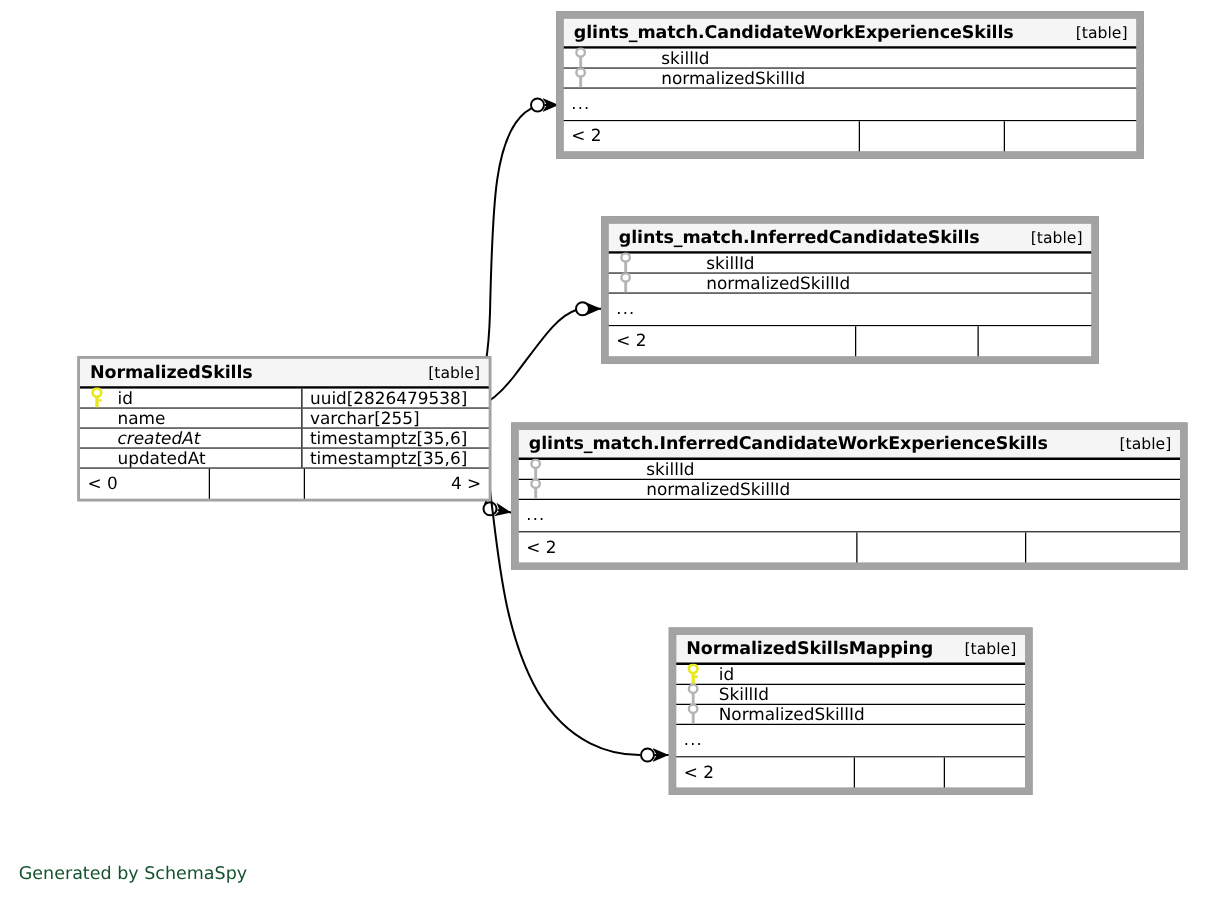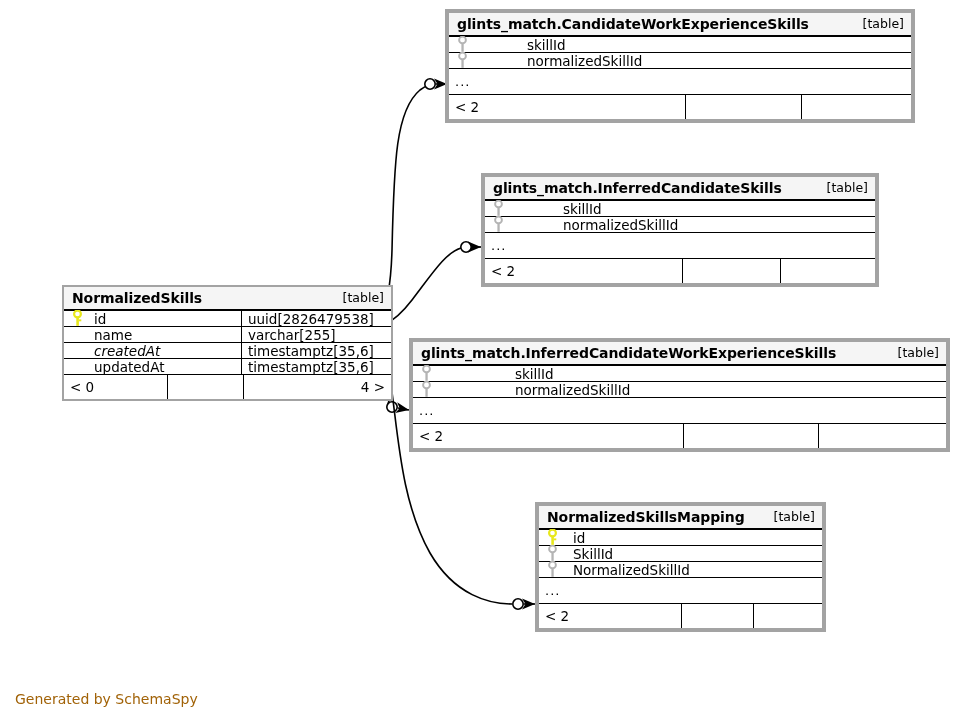--- a/index.html
+++ b/index.html
@@ -26,21 +26,21 @@
     width: 968px;
     height: 723px;
     pointer-events: none;
   }
 
   
   .tbl {
     position: absolute;
     box-sizing: border-box;
     background: #737373;
-    border: 4px solid #a3a3a3;
+    border: 6px solid #a3a3a3;
     font-size: 13.5px;
     color: #000000;
   }
   .tbl.primary {
     border-width: 2px;
   }
 
   .tbl-head {
     display: flex;
     align-items: center;
@@ -152,21 +152,21 @@
   }
   .foot-cell.r {
     justify-content: flex-end;
   }
 
   .footer-note {
     position: absolute;
     left: 15px;
     top: 691px;
     font-size: 14px;
-    color: #a16207;
+    color: #14532d;
     white-space: nowrap;
   }
 </style>
 </head>
 <body>
 
 <div id="canvas">
 
   <svg id="edges" viewBox="0 0 968 723" xmlns="http://www.w3.org/2000/svg">
     <defs>

